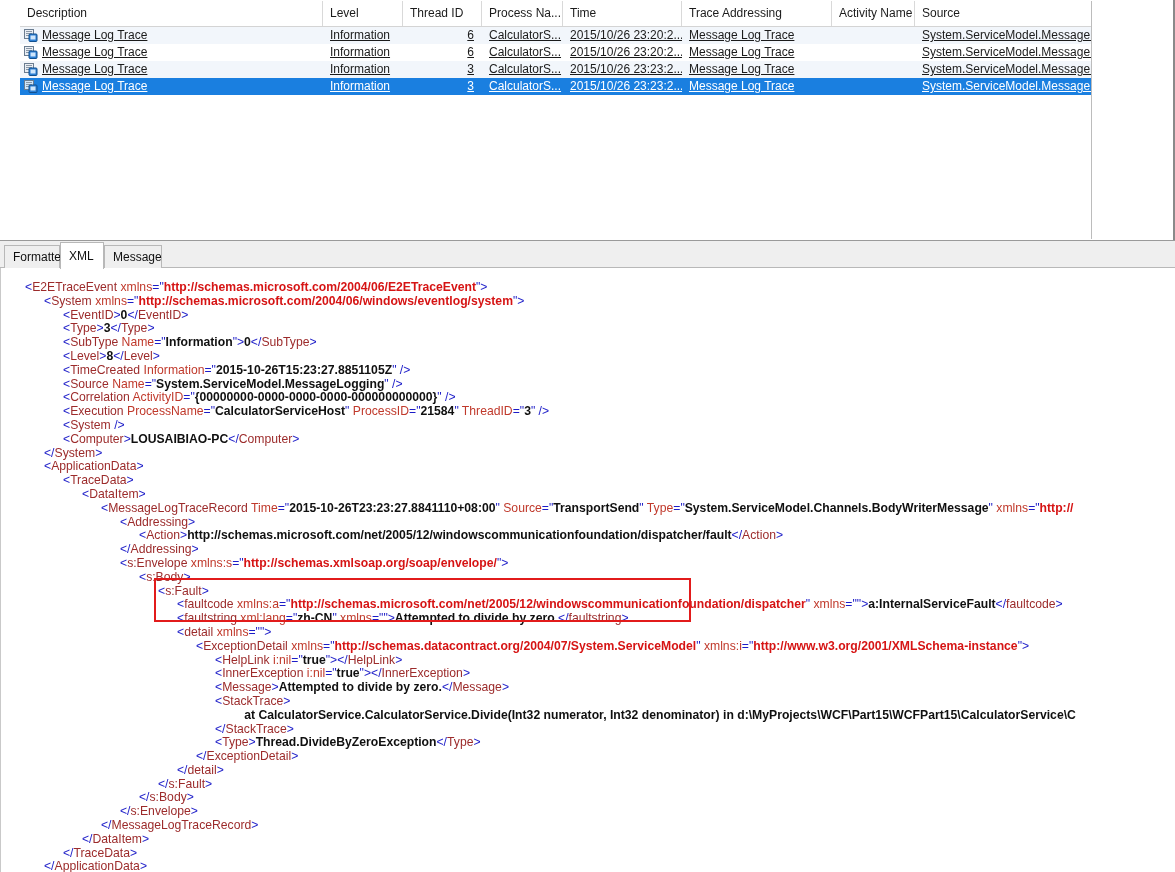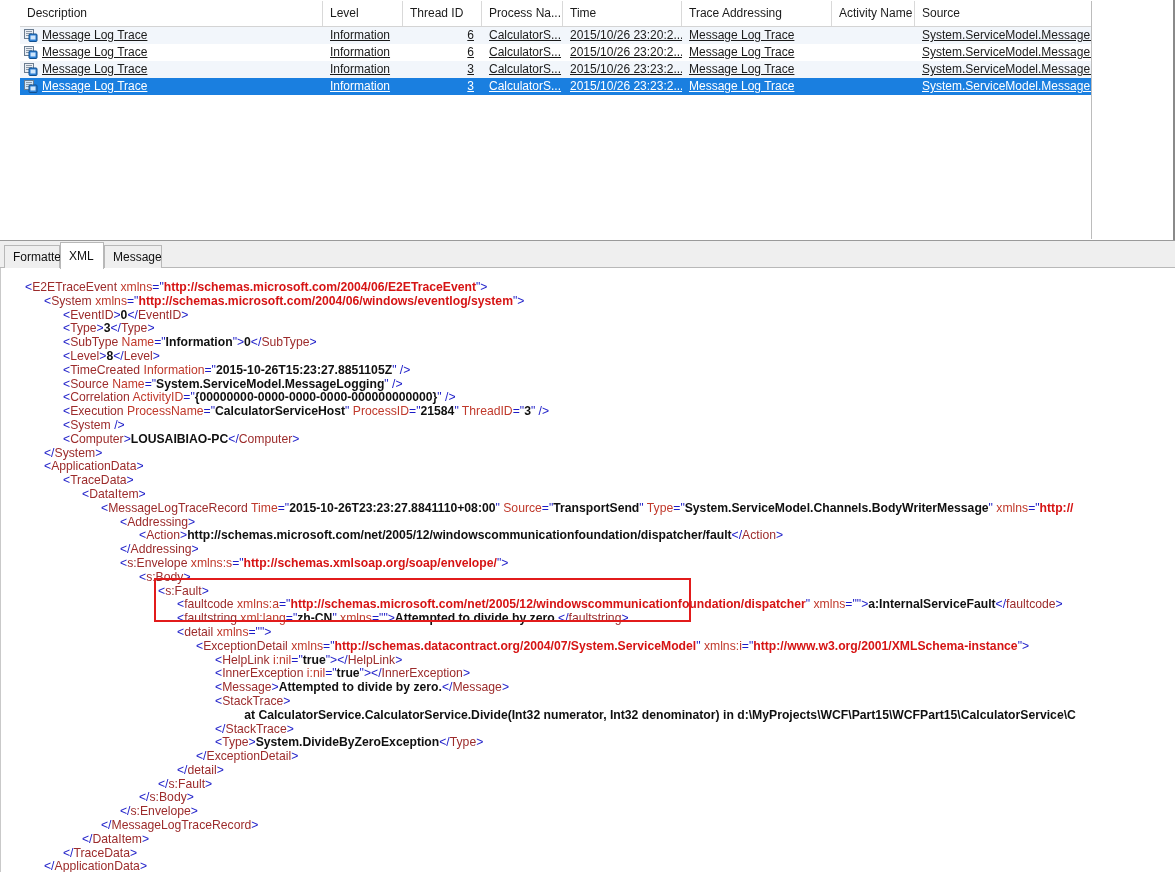--- a/index.html
+++ b/index.html
@@ -322,21 +322,21 @@
         <div class="xline" style="padding-left: 176px;"><span class="br">&lt;</span><span class="tg">faultcode</span><span class="at"> xmlns:a</span><span class="br">=</span><span class="pn">"</span><span class="vl">http://schemas.microsoft.com/net/2005/12/windowscommunicationfoundation/dispatcher</span><span class="pn">"</span><span class="at"> xmlns</span><span class="br">=</span><span class="pn">""</span><span class="br">&gt;</span><span class="tx">a:InternalServiceFault</span><span class="br">&lt;/</span><span class="tg">faultcode</span><span class="br">&gt;</span></div>
         <div class="xline" style="padding-left: 176px;"><span class="br">&lt;</span><span class="tg">faultstring</span><span class="at"> xml:lang</span><span class="br">=</span><span class="pn">"</span><span class="tx">zh-CN</span><span class="pn">"</span><span class="at"> xmlns</span><span class="br">=</span><span class="pn">""</span><span class="br">&gt;</span><span class="tx">Attempted to divide by zero.</span><span class="br">&lt;/</span><span class="tg">faultstring</span><span class="br">&gt;</span></div>
         <div class="xline" style="padding-left: 176px;"><span class="br">&lt;</span><span class="tg">detail</span><span class="at"> xmlns</span><span class="br">=</span><span class="pn">""</span><span class="br">&gt;</span></div>
         <div class="xline" style="padding-left: 195px;"><span class="br">&lt;</span><span class="tg">ExceptionDetail</span><span class="at"> xmlns</span><span class="br">=</span><span class="pn">"</span><span class="vl">http://schemas.datacontract.org/2004/07/System.ServiceModel</span><span class="pn">"</span><span class="at"> xmlns:i</span><span class="br">=</span><span class="pn">"</span><span class="vl">http://www.w3.org/2001/XMLSchema-instance</span><span class="pn">"</span><span class="br">&gt;</span></div>
         <div class="xline" style="padding-left: 214px;"><span class="br">&lt;</span><span class="tg">HelpLink</span><span class="at"> i:nil</span><span class="br">=</span><span class="pn">"</span><span class="tx">true</span><span class="pn">"</span><span class="br">&gt;&lt;/</span><span class="tg">HelpLink</span><span class="br">&gt;</span></div>
         <div class="xline" style="padding-left: 214px;"><span class="br">&lt;</span><span class="tg">InnerException</span><span class="at"> i:nil</span><span class="br">=</span><span class="pn">"</span><span class="tx">true</span><span class="pn">"</span><span class="br">&gt;&lt;/</span><span class="tg">InnerException</span><span class="br">&gt;</span></div>
         <div class="xline" style="padding-left: 214px;"><span class="br">&lt;</span><span class="tg">Message</span><span class="br">&gt;</span><span class="tx">Attempted to divide by zero.</span><span class="br">&lt;/</span><span class="tg">Message</span><span class="br">&gt;</span></div>
         <div class="xline" style="padding-left: 214px;"><span class="br">&lt;</span><span class="tg">StackTrace</span><span class="br">&gt;</span></div>
         <div class="xline" style="padding-left: 233px;"><span class="tx">   at CalculatorService.CalculatorService.Divide(Int32 numerator, Int32 denominator) in d:\MyProjects\WCF\Part15\WCFPart15\CalculatorService\C</span></div>
         <div class="xline" style="padding-left: 214px;"><span class="br">&lt;/</span><span class="tg">StackTrace</span><span class="br">&gt;</span></div>
-        <div class="xline" style="padding-left: 214px;"><span class="br">&lt;</span><span class="tg">Type</span><span class="br">&gt;</span><span class="tx">System.DivideByZeroException</span><span class="br">&lt;/</span><span class="tg">Type</span><span class="br">&gt;</span></div>
+        <div class="xline" style="padding-left: 214px;"><span class="br">&lt;</span><span class="tg">Type</span><span class="br">&gt;</span><span class="tx">Thread.DivideByZeroException</span><span class="br">&lt;/</span><span class="tg">Type</span><span class="br">&gt;</span></div>
         <div class="xline" style="padding-left: 195px;"><span class="br">&lt;/</span><span class="tg">ExceptionDetail</span><span class="br">&gt;</span></div>
         <div class="xline" style="padding-left: 176px;"><span class="br">&lt;/</span><span class="tg">detail</span><span class="br">&gt;</span></div>
         <div class="xline" style="padding-left: 157px;"><span class="br">&lt;/</span><span class="tg">s:Fault</span><span class="br">&gt;</span></div>
         <div class="xline" style="padding-left: 138px;"><span class="br">&lt;/</span><span class="tg">s:Body</span><span class="br">&gt;</span></div>
         <div class="xline" style="padding-left: 119px;"><span class="br">&lt;/</span><span class="tg">s:Envelope</span><span class="br">&gt;</span></div>
         <div class="xline" style="padding-left: 100px;"><span class="br">&lt;/</span><span class="tg">MessageLogTraceRecord</span><span class="br">&gt;</span></div>
         <div class="xline" style="padding-left: 81px;"><span class="br">&lt;/</span><span class="tg">DataItem</span><span class="br">&gt;</span></div>
         <div class="xline" style="padding-left: 62px;"><span class="br">&lt;/</span><span class="tg">TraceData</span><span class="br">&gt;</span></div>
         <div class="xline" style="padding-left: 43px;"><span class="br">&lt;/</span><span class="tg">ApplicationData</span><span class="br">&gt;</span></div>
       </div>

